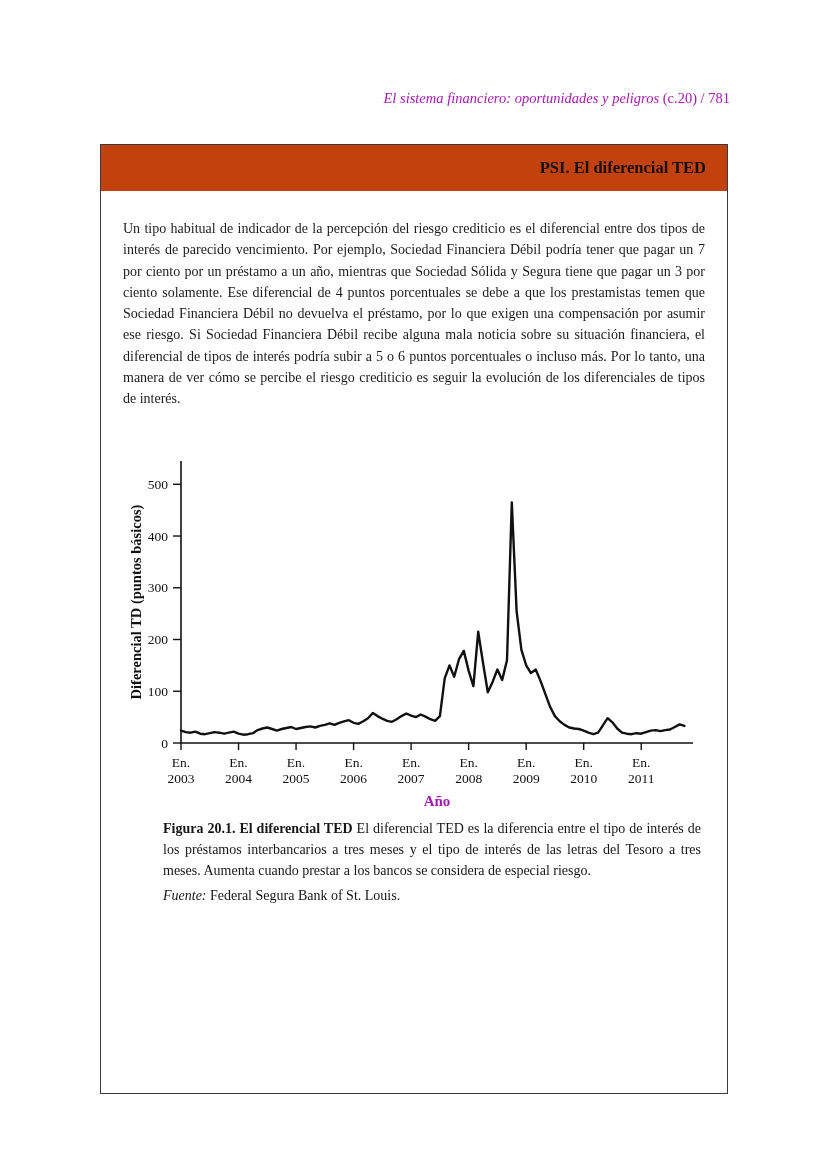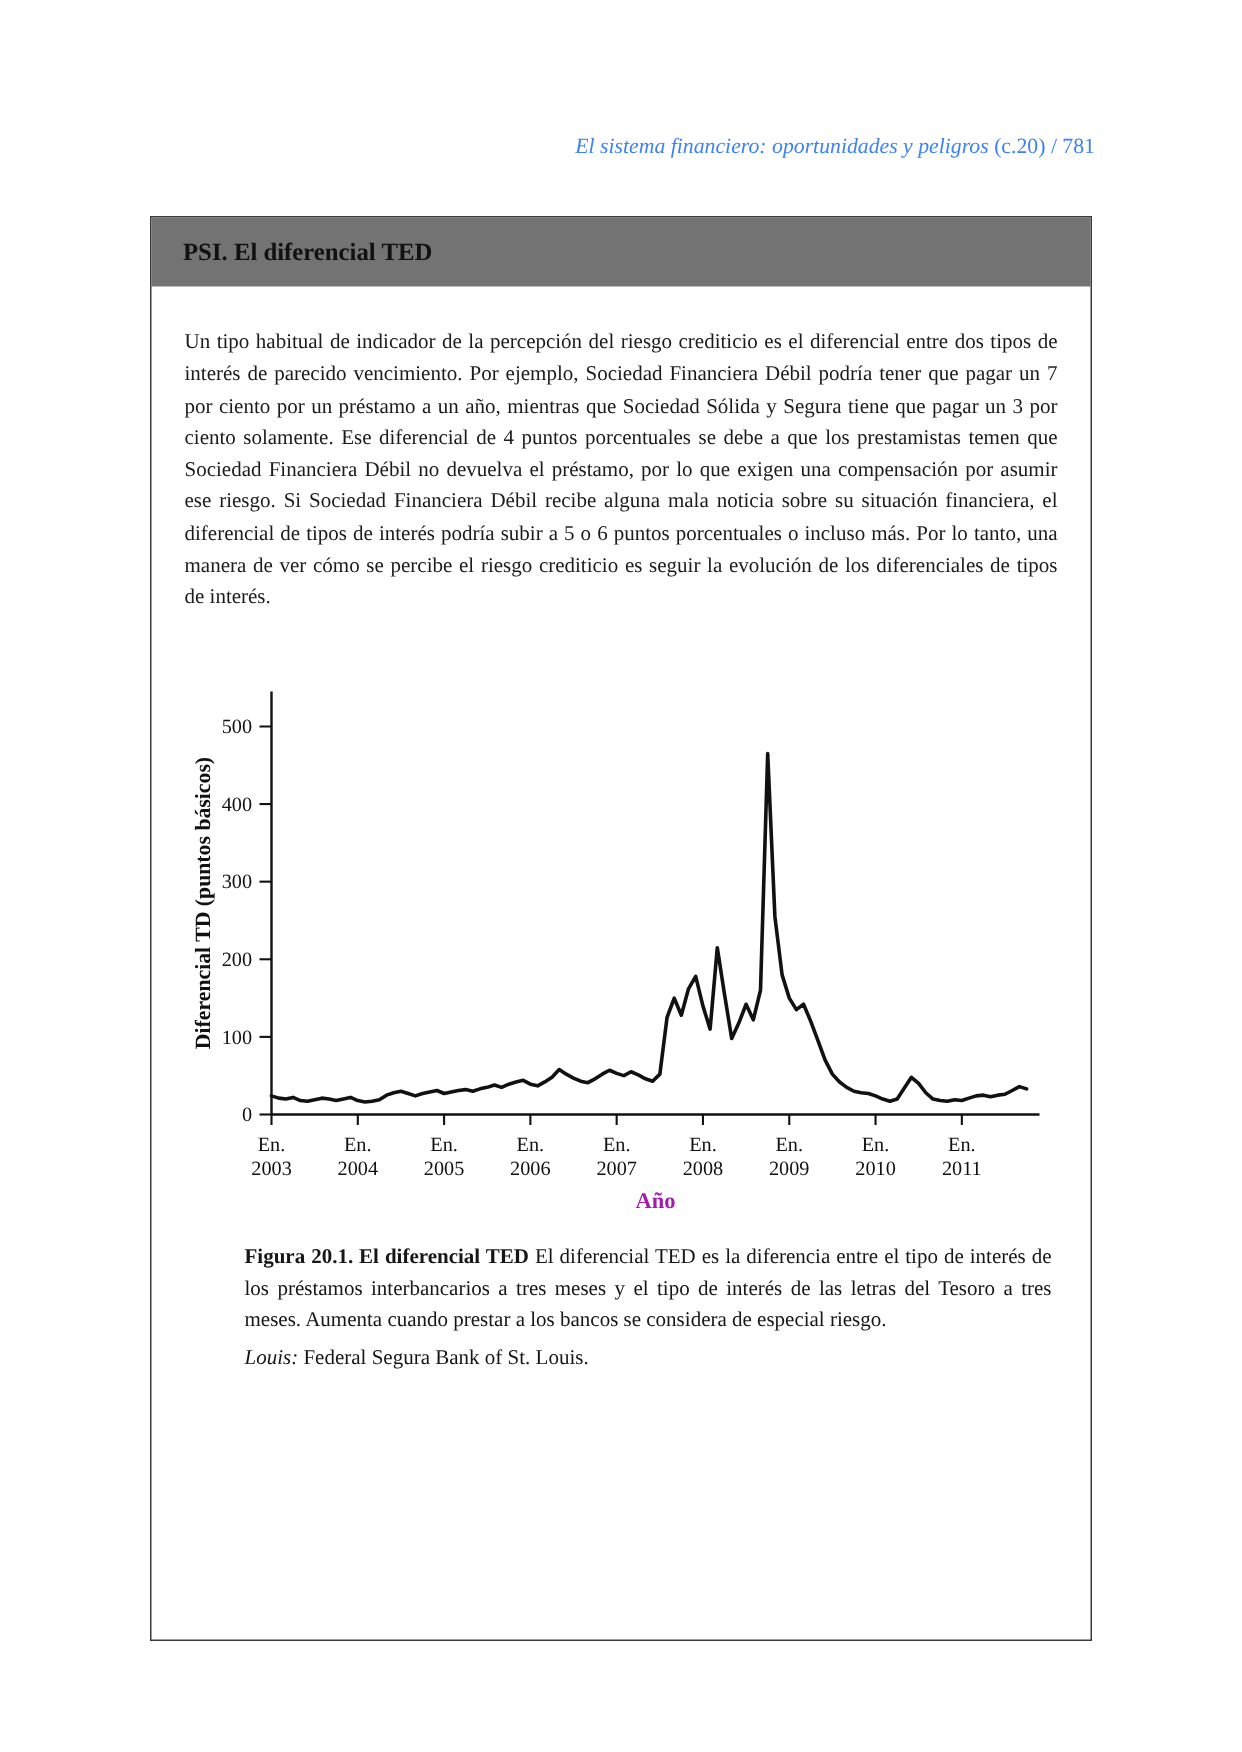--- a/index.html
+++ b/index.html
@@ -3,48 +3,48 @@
 <meta charset="utf-8">
 <style>
   html,body{margin:0;padding:0;background:#e9e9e9;}
   .page{
     width:828px;height:1168px;position:relative;background:#ffffff;
     font-family:"Liberation Serif","DejaVu Serif",serif;color:#1a1a1a;
     margin:0 auto;overflow:hidden;
   }
   .running-header{
     position:absolute;top:90px;left:0;right:98px;text-align:right;
-    font-size:14.5px;color:#3b82f6;white-space:nowrap;
+    font-size:14.5px;color:#a21caf;white-space:nowrap;
   }
   .rh-italic{font-style:italic;}
   .psi-box{
     position:absolute;left:100px;top:144px;width:628px;height:950px;
     border:1.3px solid #3a3a3a;box-sizing:border-box;background:#fff;
   }
   .psi-header{
-    height:46px;background:#737373;display:flex;align-items:center;
-    padding:0 21px;box-sizing:border-box;
+    height:46px;background:#c2410c;display:flex;align-items:center;
+    padding:0 21px;box-sizing:border-box;justify-content:flex-end;
   }
   .psi-title{font-weight:bold;font-size:16.5px;color:#111;}
   .psi-body{
     margin:27px 22px 0 22px;font-size:14px;line-height:1.52;
     text-align:justify;color:#1b1b1b;
   }
   .chart-wrap{position:relative;margin:36px 0 0 14px;width:600px;height:348px;}
   .y-axis-label{
     position:absolute;left:-126px;top:146px;width:300px;height:22px;
     transform:rotate(-90deg);text-align:center;font-weight:bold;
     font-size:14.5px;color:#111;
   }
   .x-axis-title{
     margin:0 0 0 80px;width:512px;text-align:center;font-weight:bold;
     font-size:15px;color:#a21caf;
   }
   .fig-caption{
-    margin:18px 26px 0 62px;font-size:14px;line-height:1.5;
+    margin:8px 26px 0 62px;font-size:14px;line-height:1.5;
     text-align:justify;color:#161616;
   }
   .cap-bold{font-weight:bold;}
   .fig-source{margin:7px 26px 0 62px;font-size:14px;color:#161616;}
   .src-italic{font-style:italic;}
 </style>
 </head>
 <body>
 
 <div class="page">
@@ -108,17 +108,17 @@
           <polyline points="66.0,285.6 70.8,287.1 75.6,287.7 80.4,286.6 85.2,288.7 90.0,289.2 94.8,288.2 99.6,287.1 104.4,287.7 109.1,288.7 113.9,287.7 118.7,286.6 123.5,288.7 128.3,289.7 133.1,289.2 137.9,288.2 142.7,285.1 147.5,283.5 152.3,282.5 157.1,284.0 161.9,285.6 166.7,284.0 171.5,283.0 176.3,282.0 181.1,284.0 185.8,283.0 190.6,282.0 195.4,281.4 200.2,282.5 205.0,280.9 209.8,279.9 214.6,278.3 219.4,279.9 224.2,277.8 229.0,276.3 233.8,275.2 238.6,277.8 243.4,278.9 248.2,276.3 253.0,273.2 257.8,268.0 262.5,271.1 267.3,273.7 272.1,275.8 276.9,276.8 281.7,274.2 286.5,271.1 291.3,268.5 296.1,270.6 300.9,272.1 305.7,269.5 310.5,271.6 315.3,274.2 320.1,275.8 324.9,271.1 329.7,233.3 334.5,220.4 339.2,231.8 344.0,214.2 348.8,205.9 353.6,225.6 358.4,241.1 363.2,186.8 368.0,217.8 372.8,247.3 377.6,236.9 382.4,224.5 387.2,234.9 392.0,215.2 396.8,57.4 401.6,166.1 406.4,204.9 411.2,220.4 415.9,228.1 420.7,224.5 425.5,235.9 430.3,248.8 435.1,261.8 439.9,271.1 444.7,276.3 449.5,279.9 454.3,282.5 459.1,283.5 463.9,284.0 468.7,285.6 473.5,287.7 478.3,289.2 483.1,287.7 487.9,280.4 492.6,273.2 497.4,277.3 502.2,283.5 507.0,287.7 511.8,288.7 516.6,289.2 521.4,288.2 526.2,288.7 531.0,287.1 535.8,285.6 540.6,285.1 545.4,286.1 550.2,285.1 555.0,284.5 559.8,282.0 564.6,279.4 569.4,280.9" fill="none" stroke="#111111" stroke-width="2.4" stroke-linejoin="round" stroke-linecap="round"></polyline>
         </svg>
     </div>
     <div class="x-axis-title">Año</div>
 
     <div class="fig-caption">
       <span class="cap-bold">Figura 20.1. El diferencial TED</span><span> El diferencial TED es la diferencia entre el tipo de interés de los préstamos interbancarios a tres meses y el tipo de interés de las letras del Tesoro a tres meses. Aumenta cuando prestar a los bancos se considera de especial riesgo.</span>
     </div>
 
     <div class="fig-source">
-      <span class="src-italic">Louis:</span><span> Federal Segura Bank of St. Louis.</span>
+      <span class="src-italic">Fuente:</span><span> Federal Segura Bank of St. Louis.</span>
     </div>
 
   </div>
 </div>
 
 </body></html>

